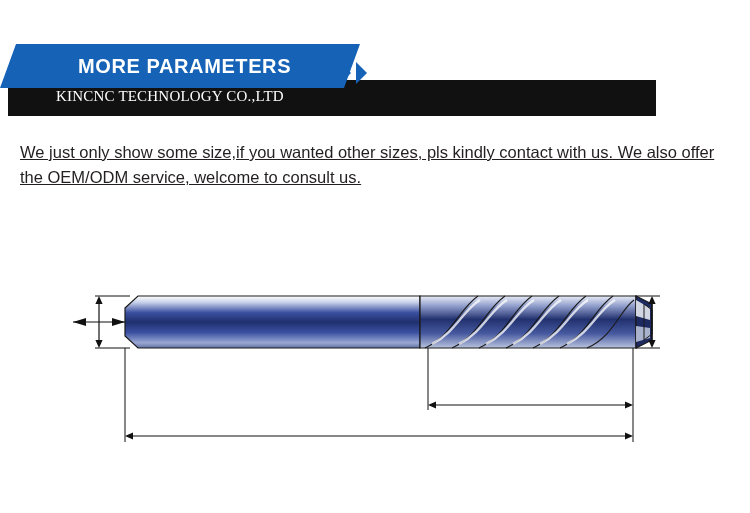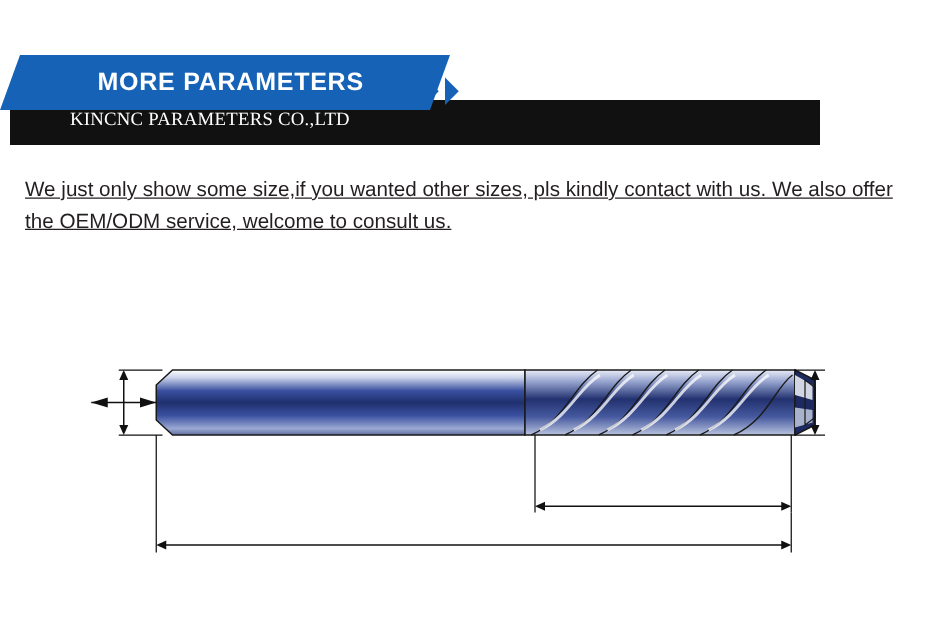--- a/index.html
+++ b/index.html
@@ -116,21 +116,21 @@
 </head>
 <body>
 
 <div class="page">
 
   <div class="header">
     <div class="hdr-black-bar"></div>
     <div class="hdr-blue-band"></div>
     <div class="hdr-blue-band2"></div>
     <div class="hdr-title">MORE PARAMETERS</div>
-    <div class="hdr-sub">KINCNC PARAMETERS CO.,LTD</div>
+    <div class="hdr-sub">KINCNC TECHNOLOGY CO.,LTD</div>
     <div class="chev-wrap">
       <span class="chev" style="left:0px;"></span>
       <span class="chev" style="left:16px;"></span>
       <span class="chev" style="left:32px;"></span>
       <span class="chev" style="left:48px;"></span>
     </div>
   </div>
 
   <div class="intro">We just only show some size,if you wanted other sizes, pls kindly contact with us. We also offer the OEM/ODM service, welcome to consult us.</div>
 

